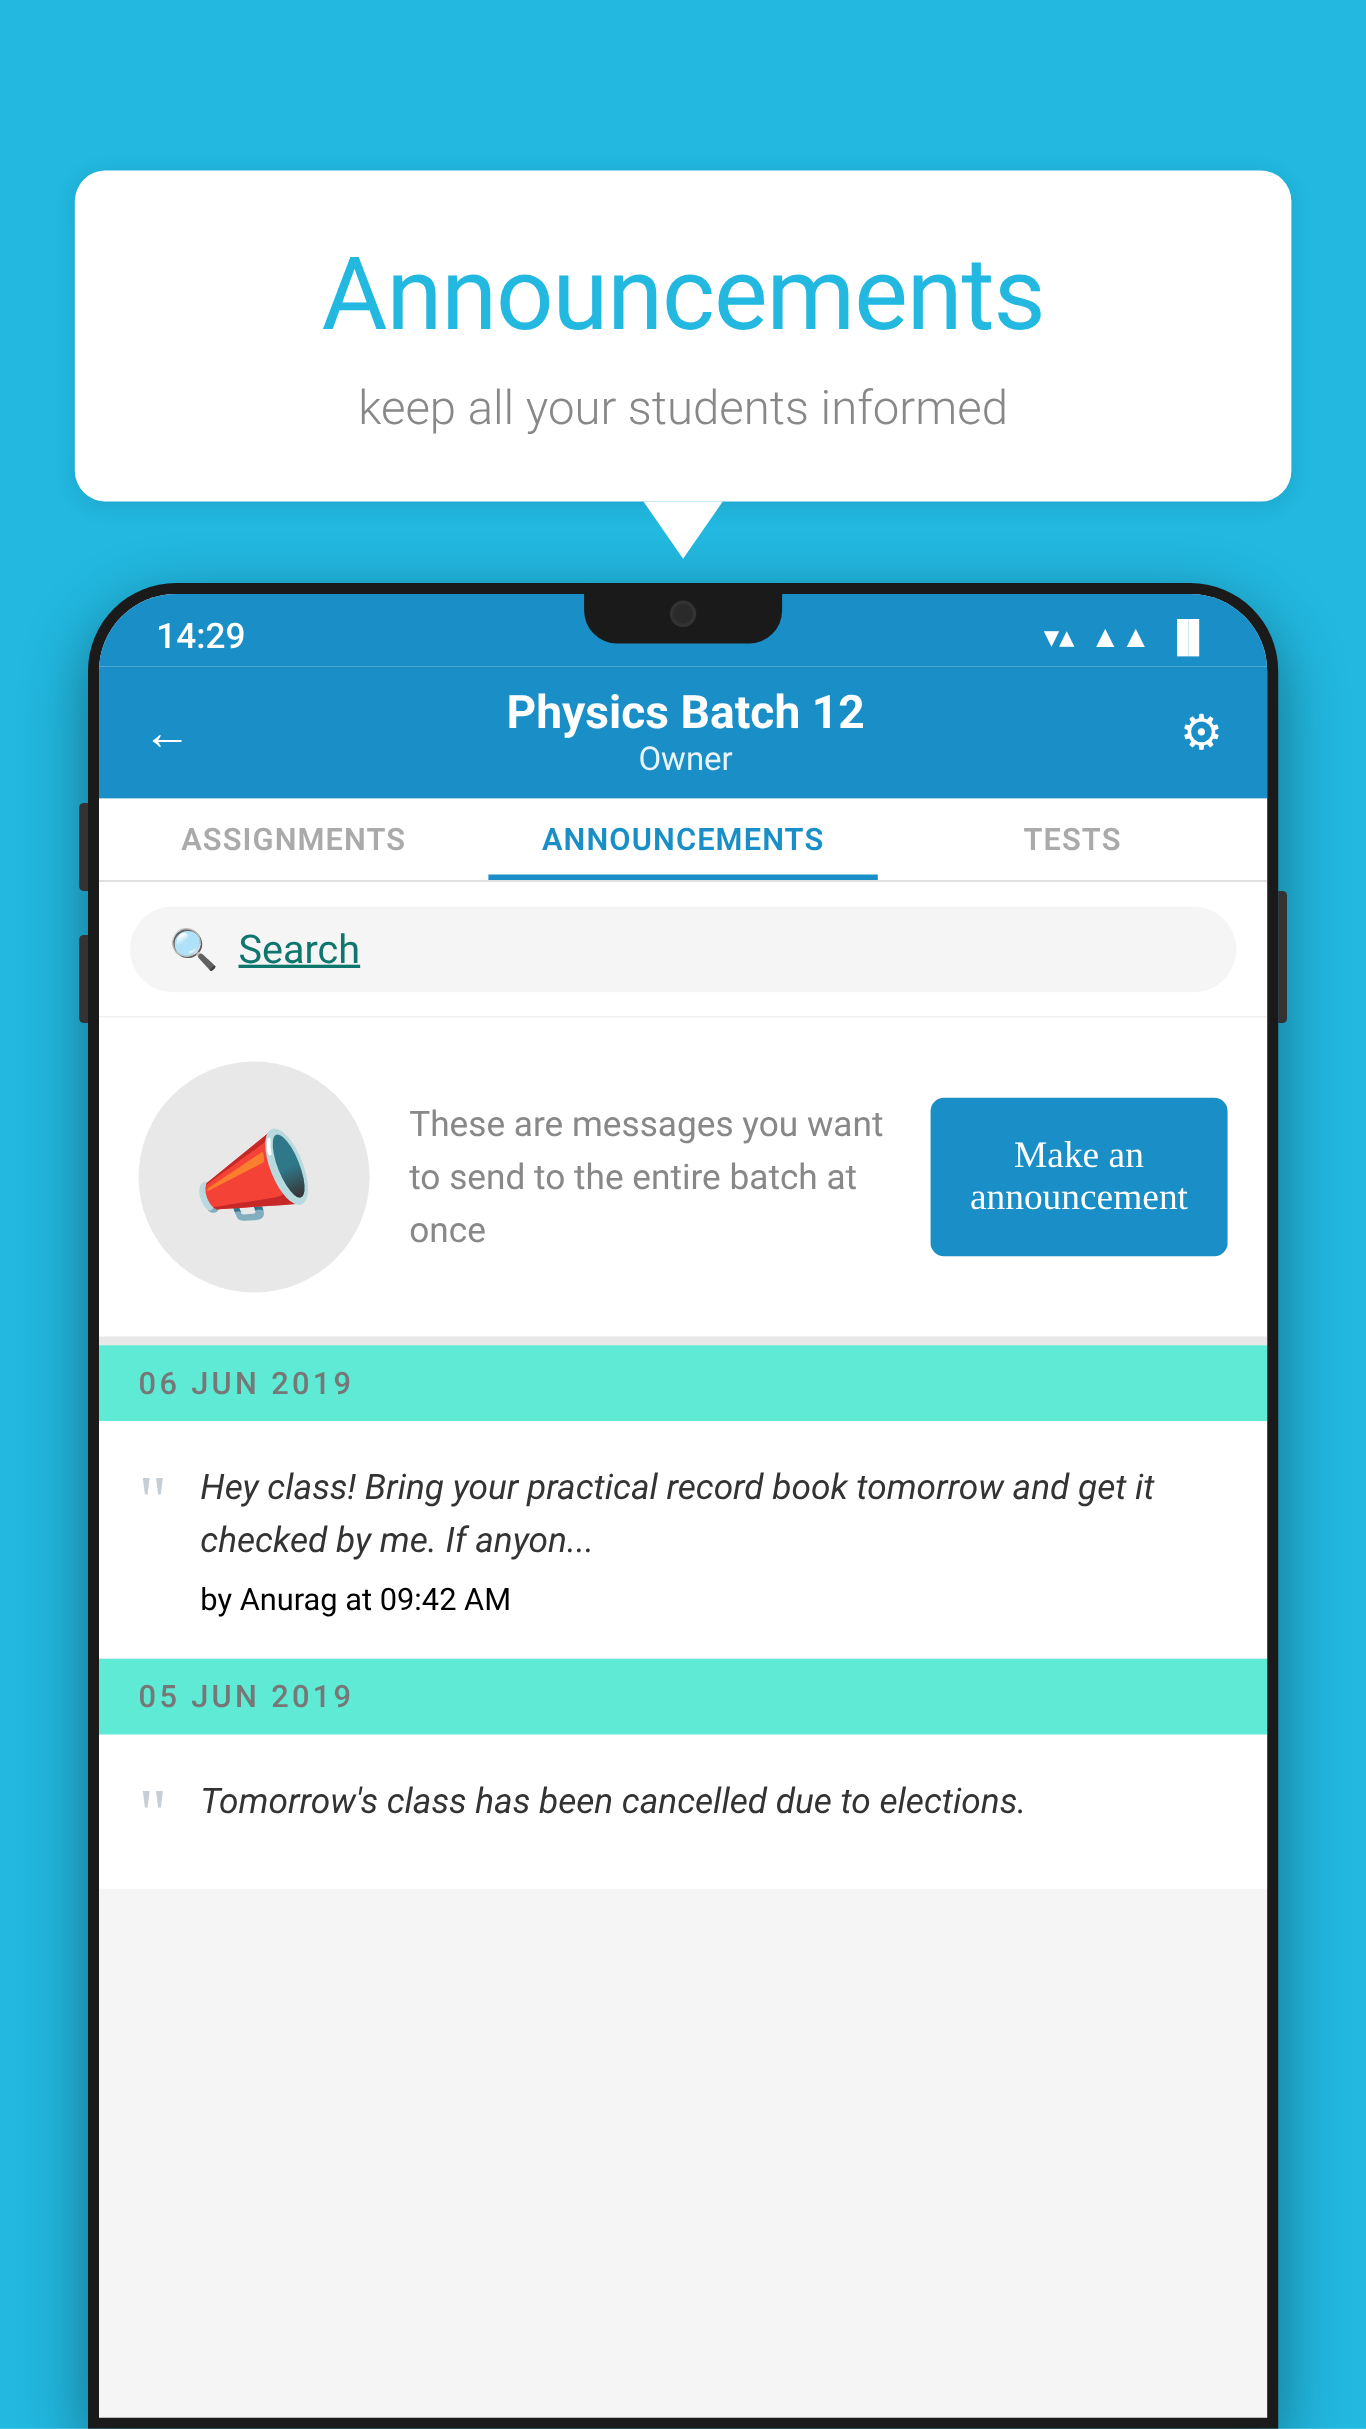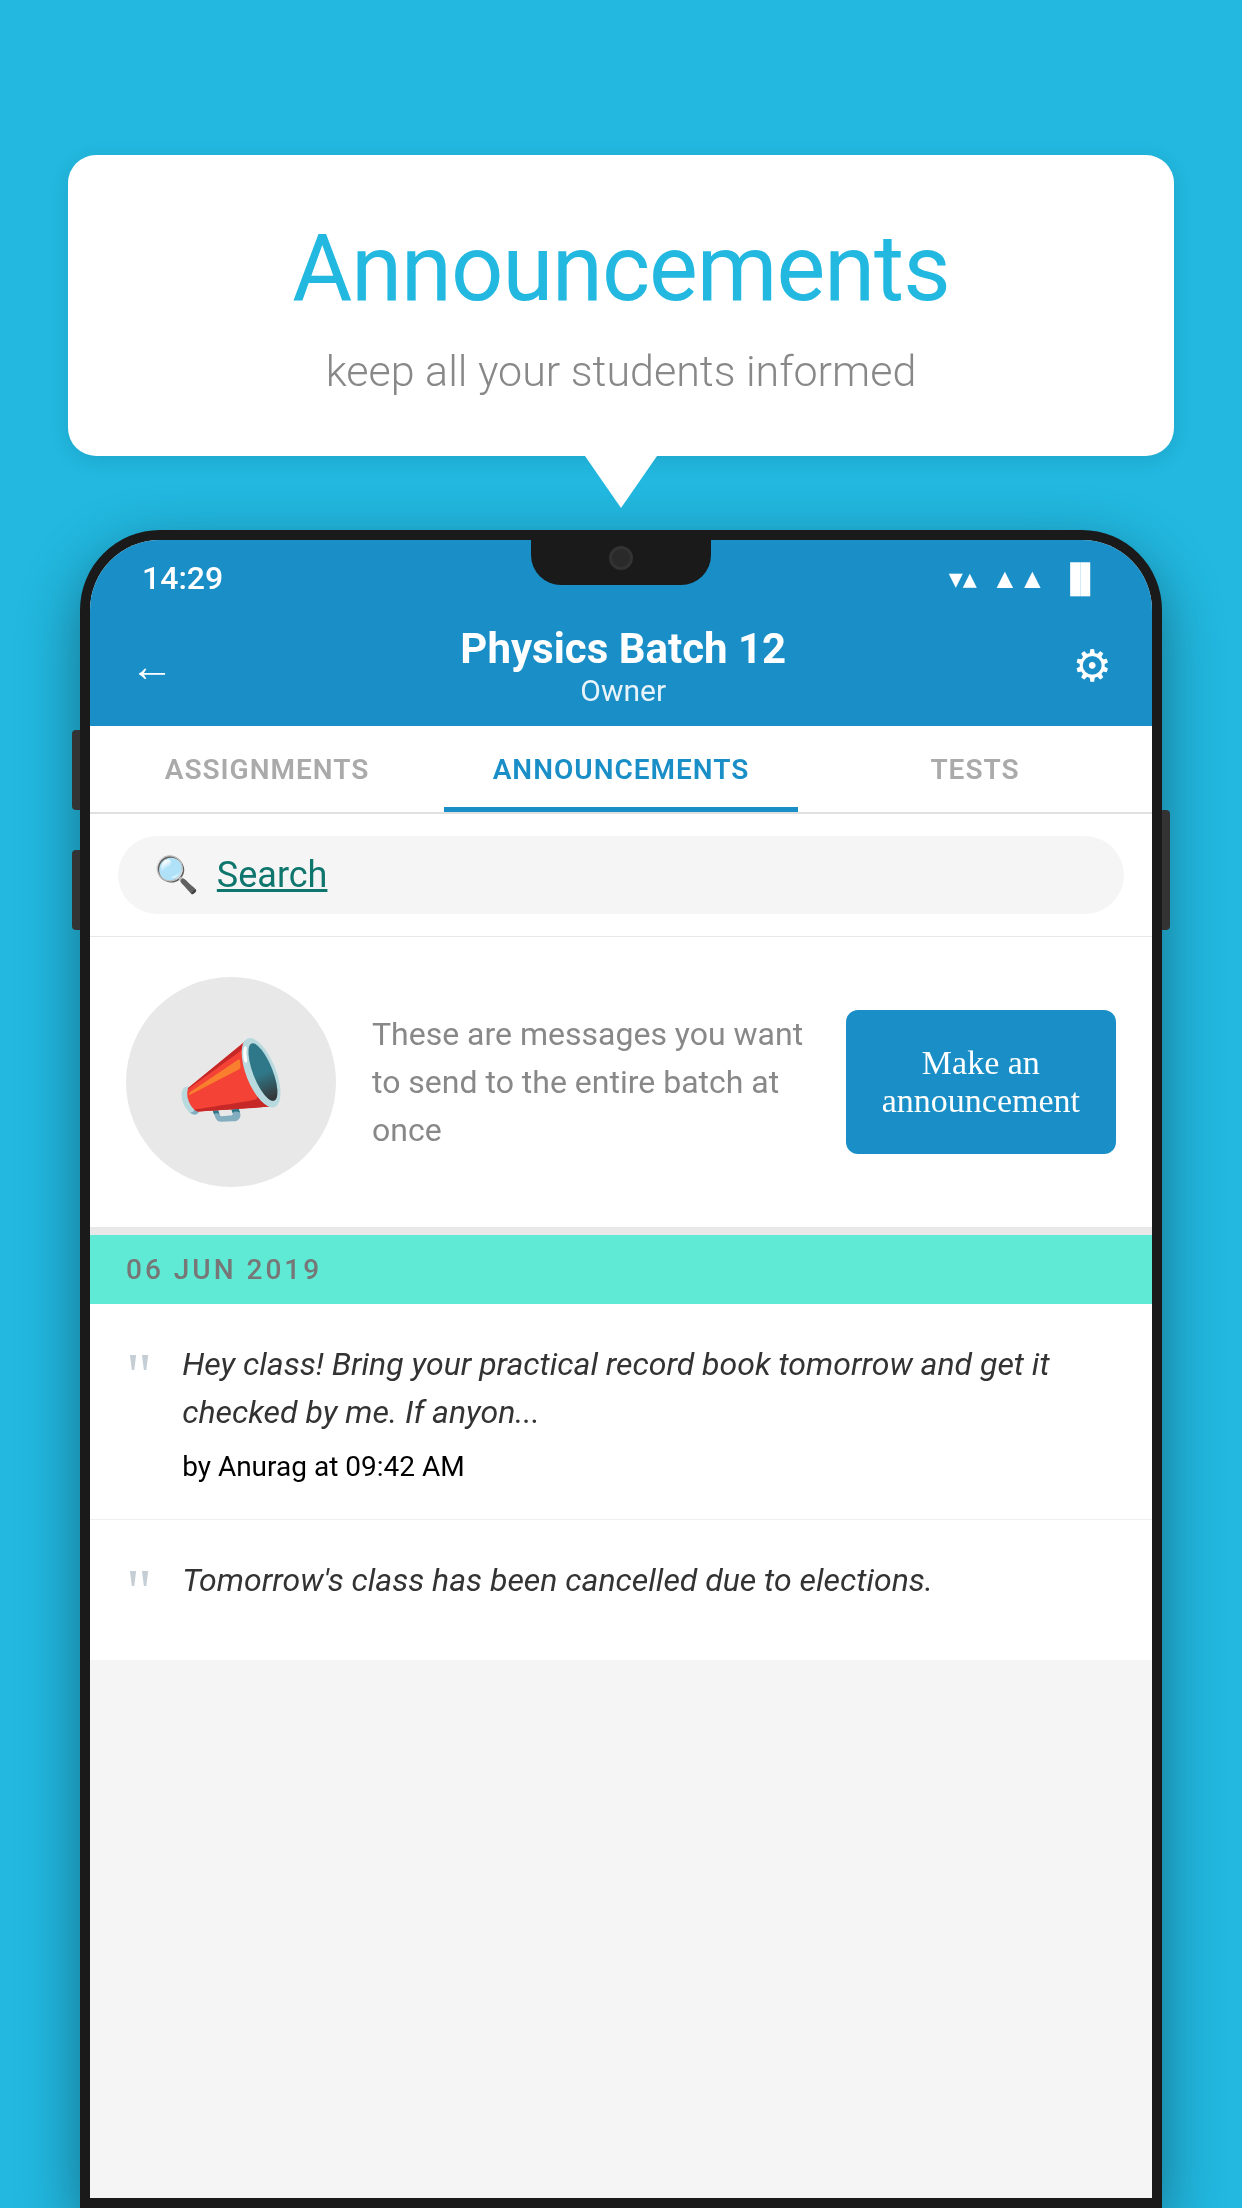--- a/index.html
+++ b/index.html
@@ -212,21 +212,21 @@
       font-size: 44px;
       cursor: pointer;
     }
 
     
     .tabs-container {
       background: white;
       display: flex;
       align-items: stretch;
       border-bottom: 2px solid #e0e0e0;
-      height: 88px;
+      height: 76px;
     }
 
     .tab-item {
       flex: 1;
       display: flex;
       align-items: center;
       justify-content: center;
       font-size: 28px;
       font-weight: 600;
       color: #aaa;
@@ -458,20 +458,21 @@
       <div class="date-separator">06  JUN  2019</div>
 
       <div class="announcement-item">
         <div class="quote-icon">"</div>
         <div class="announcement-content">
           <div class="announcement-message">Hey class! Bring your practical record book tomorrow and get it checked by me. If anyon...</div>
           <div class="announcement-meta">by Anurag at 09:42 AM</div>
         </div>
       </div>
 
+      <div class="date-separator">05  JUN  2019</div>
 
       <div class="announcement-item-partial">
         <div class="quote-icon">"</div>
         <div class="announcement-content">
           <div class="announcement-message">Tomorrow's class has been cancelled due to elections.</div>
         </div>
       </div>
 
     </div>
   </div>

